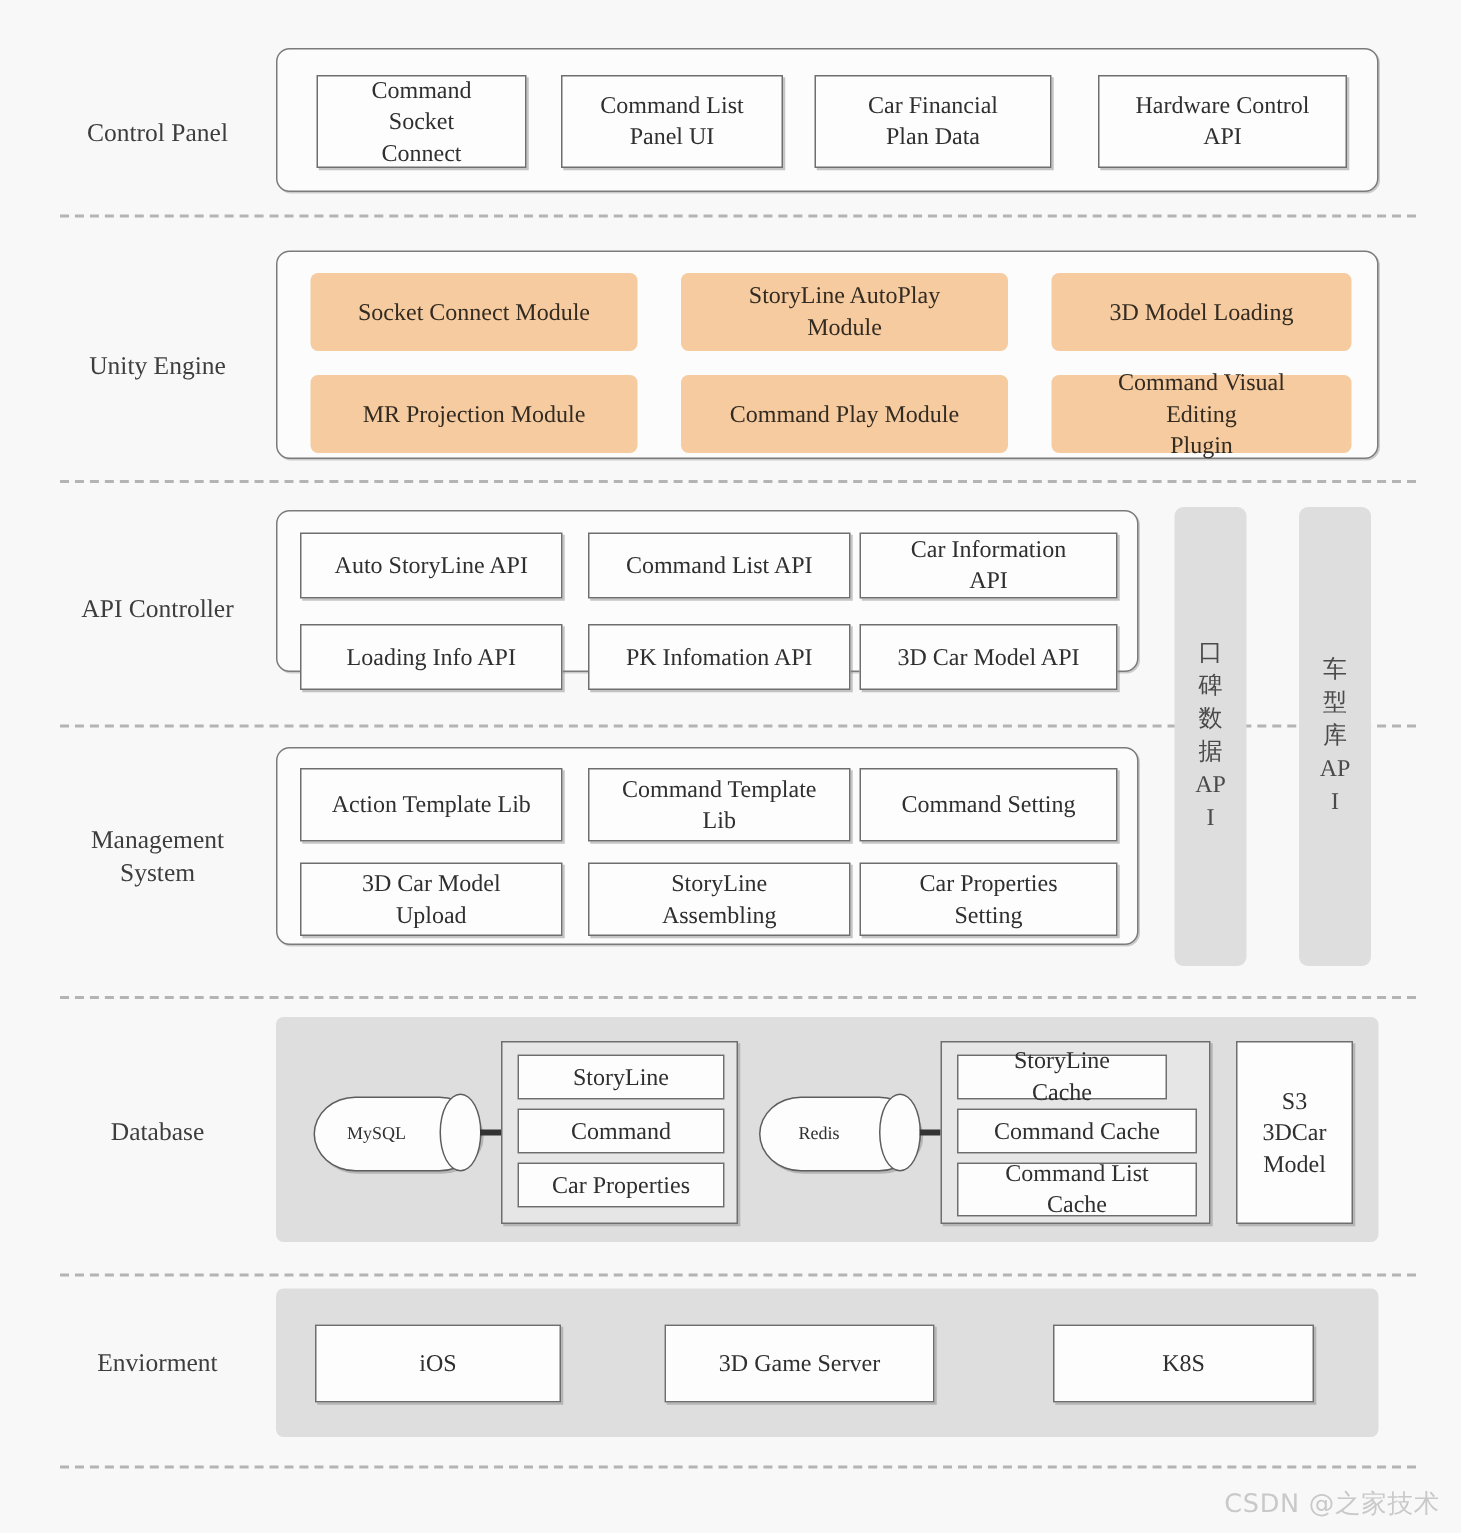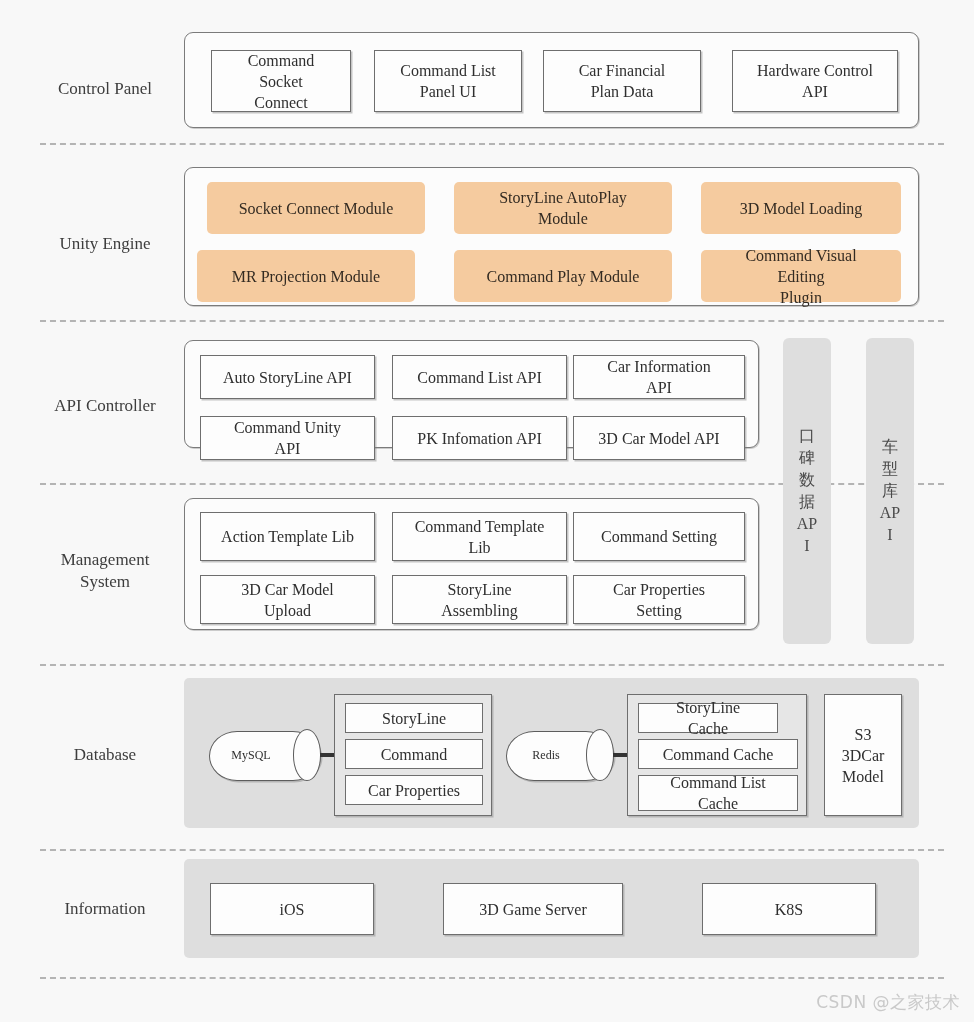--- a/index.html
+++ b/index.html
@@ -218,21 +218,21 @@
     <div class="group" style="left:184px;top:24px;width:735px;height:139px;">
       <div class="box orange" style="left:22px;top:14px;width:218px;height:52px;">
         <span>Socket Connect Module</span>
       </div>
       <div class="box orange" style="left:269px;top:14px;width:218px;height:52px;">
         <span>StoryLine AutoPlay Module</span>
       </div>
       <div class="box orange" style="left:516px;top:14px;width:200px;height:52px;">
         <span>3D Model Loading</span>
       </div>
-      <div class="box orange" style="left:12px;top:82px;width:218px;height:52px;">
+      <div class="box orange" style="left:22px;top:82px;width:218px;height:52px;">
         <span>MR Projection Module</span>
       </div>
       <div class="box orange" style="left:269px;top:82px;width:218px;height:52px;">
         <span>Command Play Module</span>
       </div>
       <div class="box orange" style="left:516px;top:82px;width:200px;height:52px;">
         <span>
           <span>Command Visual Editing</span><br>
           <span>Plugin</span>
         </span>
@@ -260,21 +260,21 @@
       <div class="box" style="left:15px;top:14px;width:175px;height:44px;">
         <span>Auto StoryLine API</span>
       </div>
       <div class="box" style="left:207px;top:14px;width:175px;height:44px;">
         <span>Command List API</span>
       </div>
       <div class="box" style="left:388px;top:14px;width:172px;height:44px;">
         <span>Car Information API</span>
       </div>
       <div class="box" style="left:15px;top:75px;width:175px;height:44px;">
-        <span>Command Unity API</span>
+        <span>Loading Info API</span>
       </div>
       <div class="box" style="left:207px;top:75px;width:175px;height:44px;">
         <span>PK Infomation API</span>
       </div>
       <div class="box" style="left:388px;top:75px;width:172px;height:44px;">
         <span>3D Car Model API</span>
       </div>
     </div>
   </div>
 
@@ -373,21 +373,21 @@
         <span>
           <span>S3</span><br>
           <span>3DCar</span><br>
           <span>Model</span>
         </span>
       </div>
     </div>
   </div>
 
   <div class="layer" style="top:849px;height:128px;">
-    <div class="layer-label" style="top:49px;">Information</div>
+    <div class="layer-label" style="top:49px;">Enviorment</div>
 
     <div class="group-gray" style="left:184px;top:10px;width:735px;height:99px;">
       <div class="box" style="left:26px;top:24px;width:164px;height:52px;">
         <span>iOS</span>
       </div>
       <div class="box" style="left:259px;top:24px;width:180px;height:52px;">
         <span>3D Game Server</span>
       </div>
       <div class="box" style="left:518px;top:24px;width:174px;height:52px;">
         <span>K8S</span>

